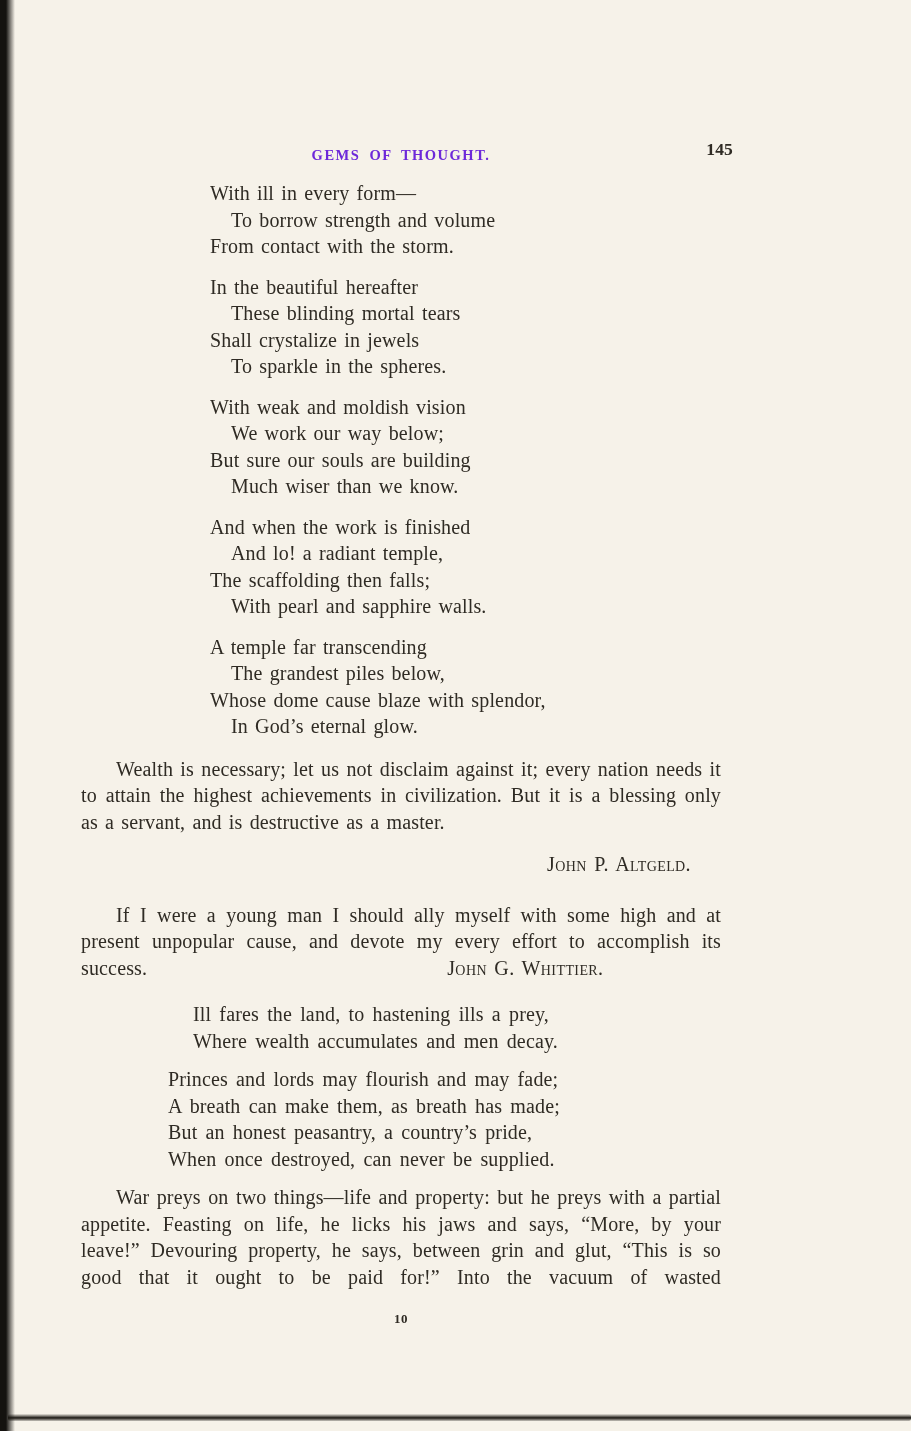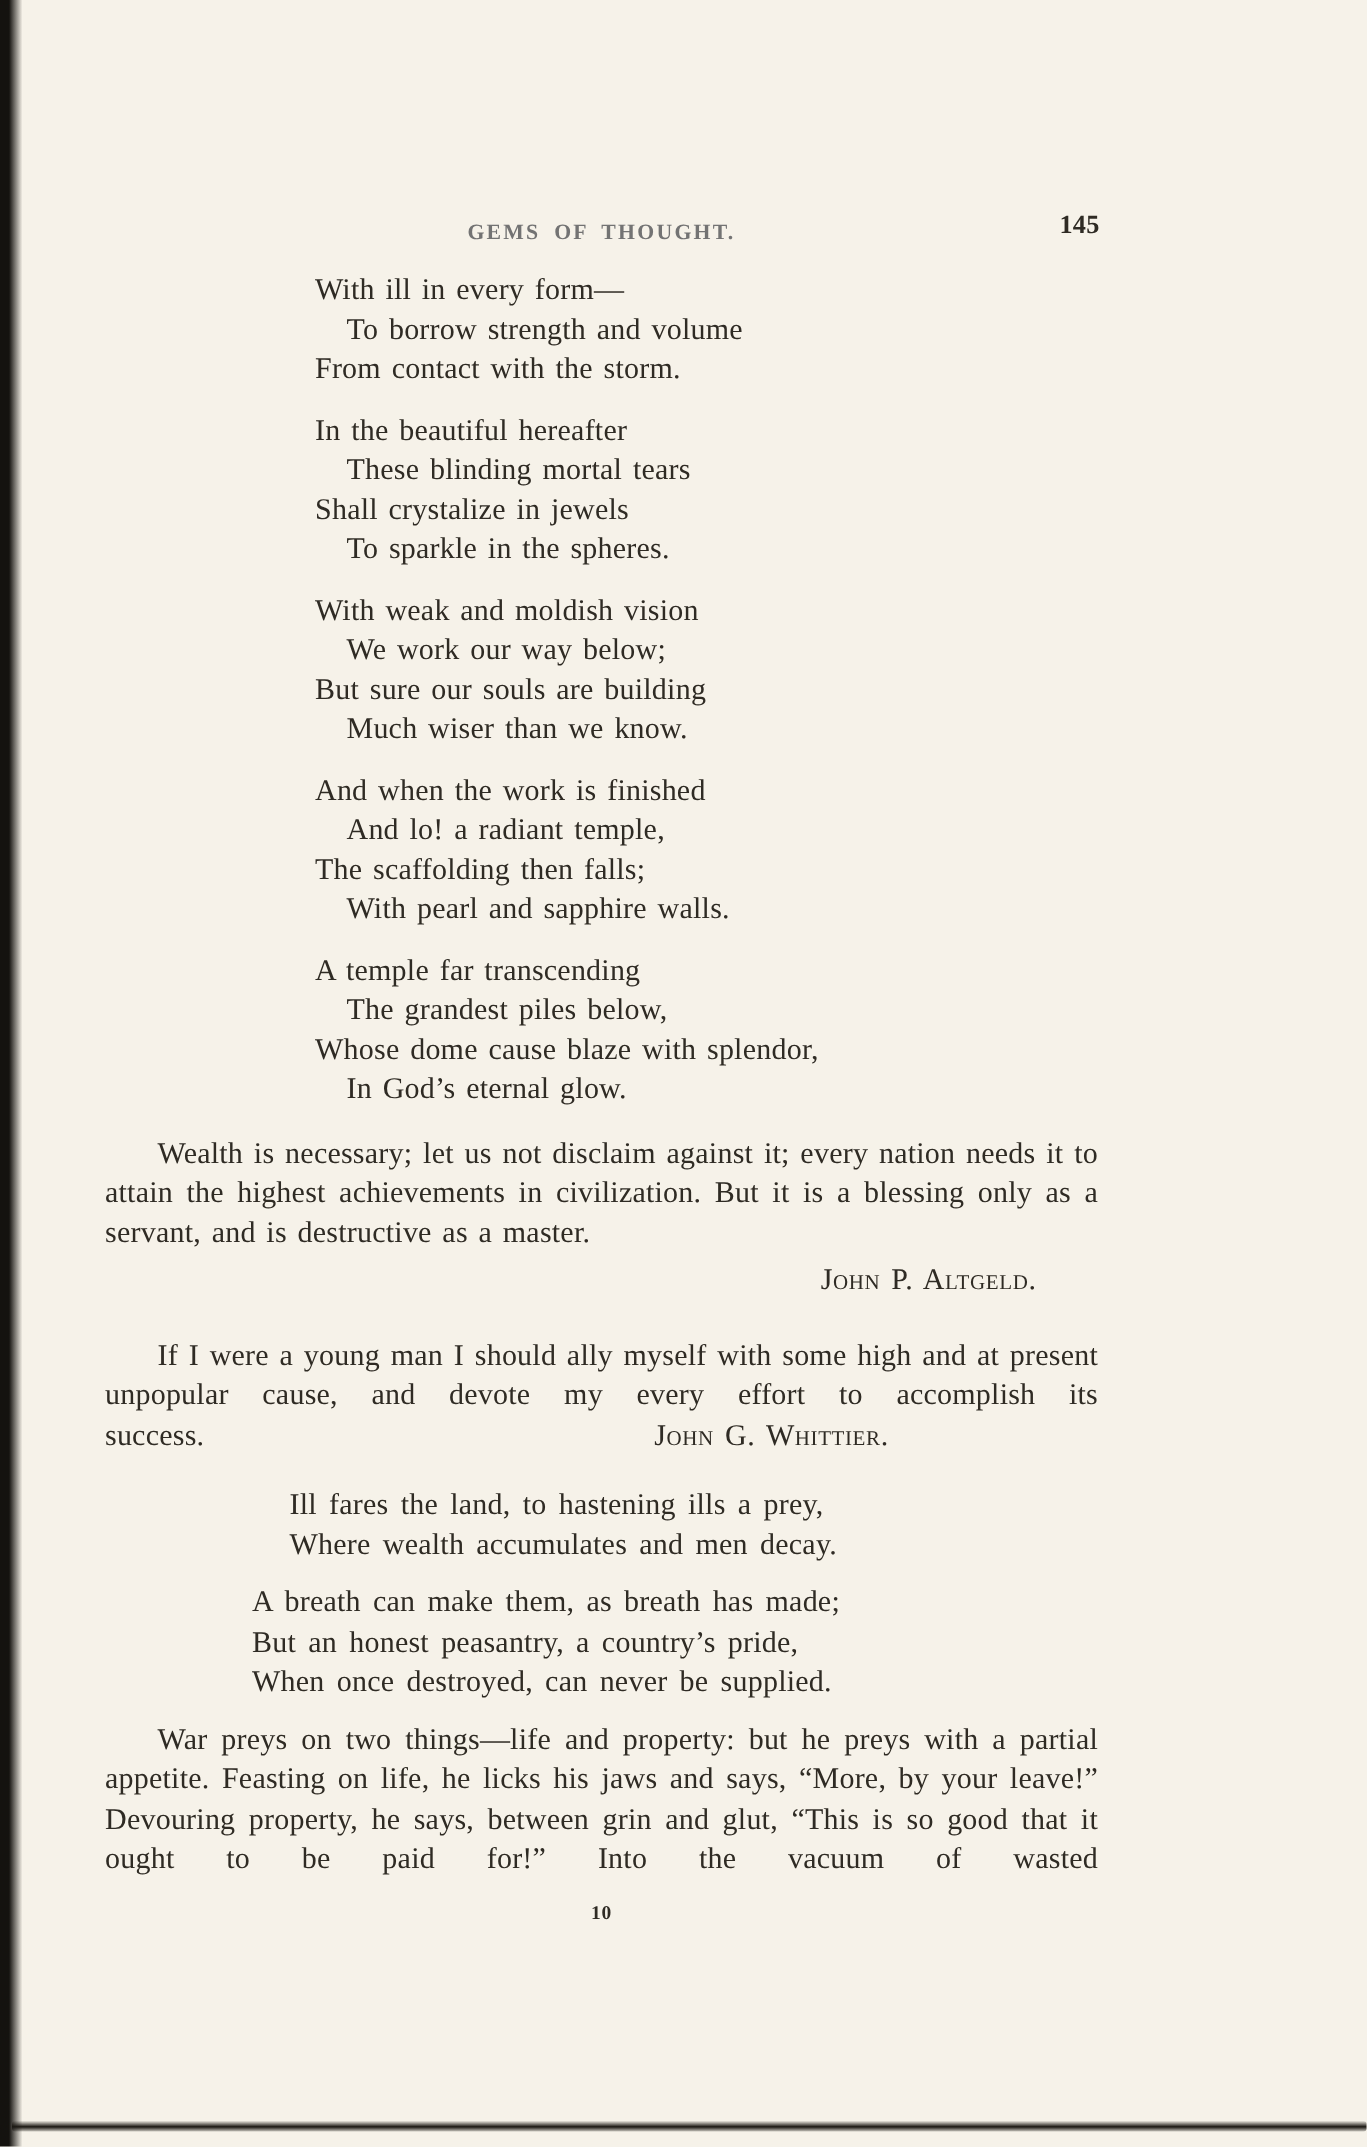--- a/index.html
+++ b/index.html
@@ -34,34 +34,34 @@
     position: relative;
     text-align: center;
     height: 24px;
     margin-bottom: 16px;
   }
   .header-title {
     font-size: 14.5px;
     font-weight: bold;
     letter-spacing: 1.5px;
     word-spacing: 4px;
-    color: #737373;
+    color: #6d28d9;
   }
   .page-number {
     position: absolute; right: 4px; top: -4px;
     font-size: 17.5px;
     font-weight: bold;
     text-align: right;
   }
   .poem { margin-left: 145px; }
   .stanza { margin-bottom: 14px; }
   .stanza .line { white-space: nowrap; }
   .stanza .line:nth-child(even) { padding-left: 21px; }
   .prose {
-    margin: 5px;
+    margin: 16px;
     text-align: justify;
     text-indent: 35px;
   }
   .prose.first { margin-top: 16px; }
   .attribution {
     font-variant: small-caps;
     letter-spacing: 0.4px;
   }
   .attribution-line {
     text-align: right;
@@ -140,20 +140,21 @@
     </div>
 
     <p class="prose second"><span>If I were a young man I should ally myself with some high and at present unpopular cause, and devote my every effort to accomplish its success.</span><span class="attribution inline-attribution">John G. Whittier.</span></p>
 
     <div class="verse">
       <div class="vstanza couplet">
         <div class="line">Ill fares the land, to hastening ills a prey,</div>
         <div class="line">Where wealth accumulates and men decay.</div>
       </div>
       <div class="vstanza quatrain">
+        <div class="line">Princes and lords may flourish and may fade;</div>
         <div class="line">A breath can make them, as breath has made;</div>
         <div class="line">But an honest peasantry, a country’s pride,</div>
         <div class="line">When once destroyed, can never be supplied.</div>
       </div>
     </div>
 
     <p class="prose closing">War preys on two things—life and property: but he preys with a partial appetite. Feasting on life, he licks his jaws and says, “More, by your leave!” Devouring property, he says, between grin and glut, “This is so good that it ought to be paid for!” Into the vacuum of wasted</p>
 
     <div class="signature-line">10</div>
 

